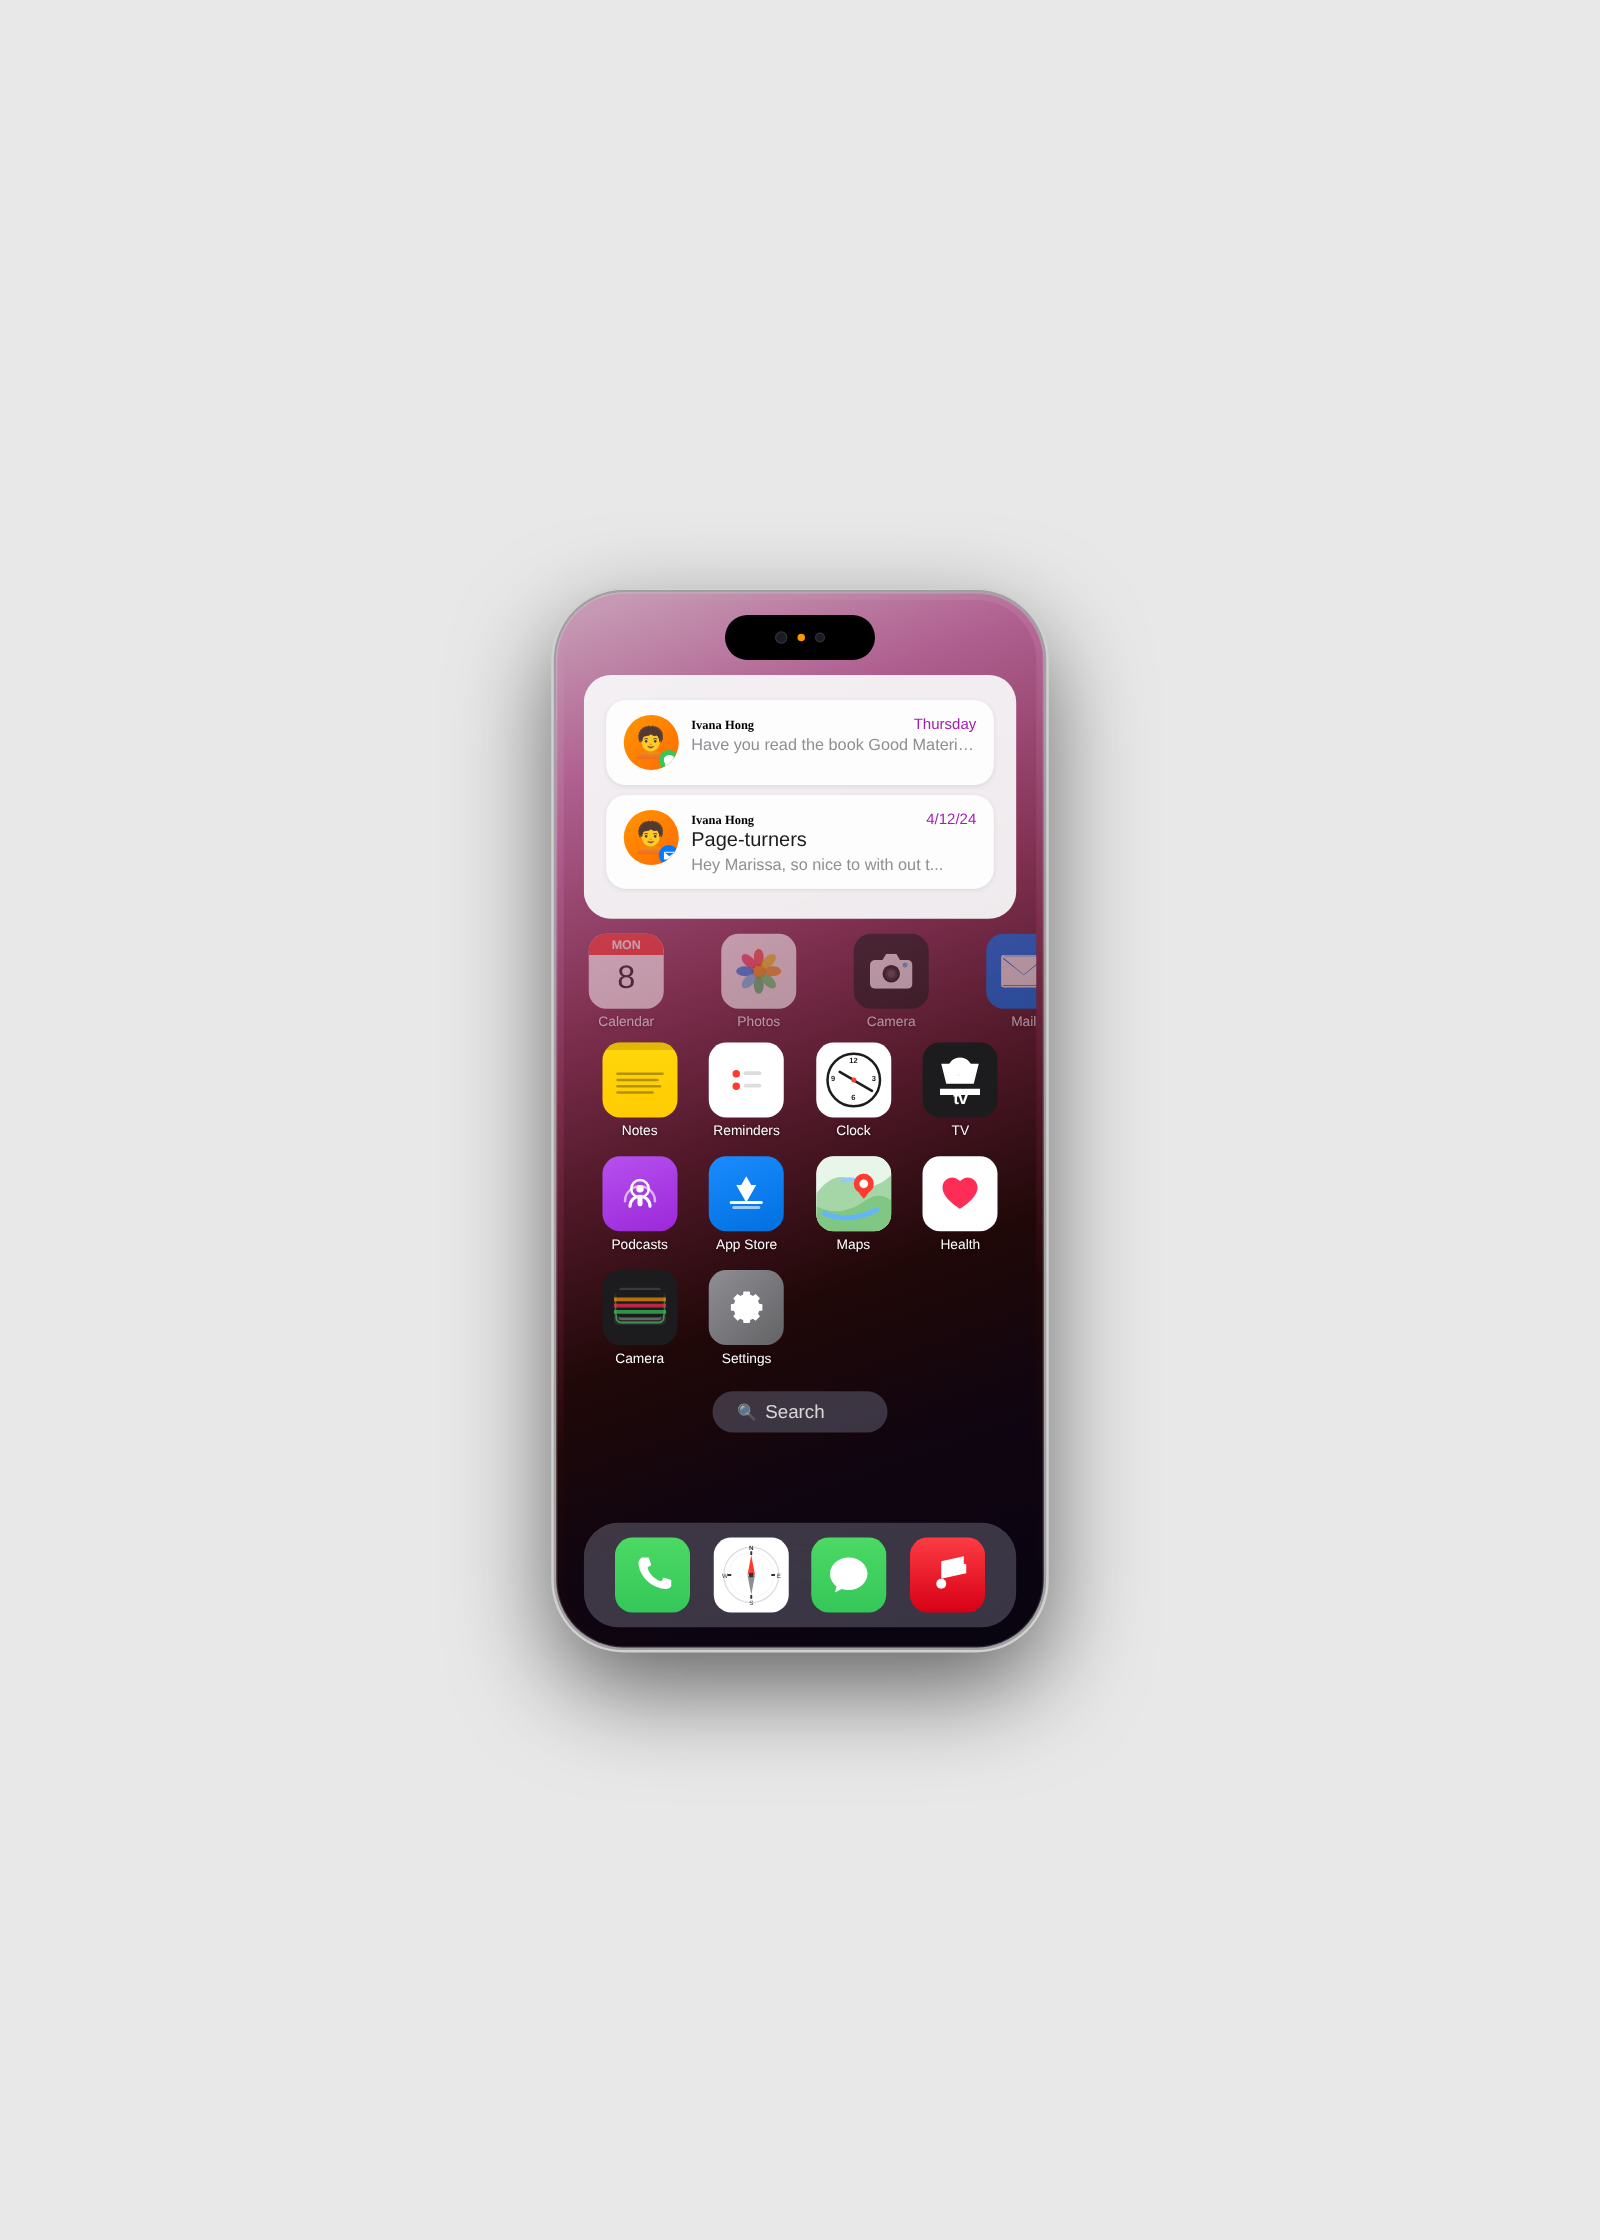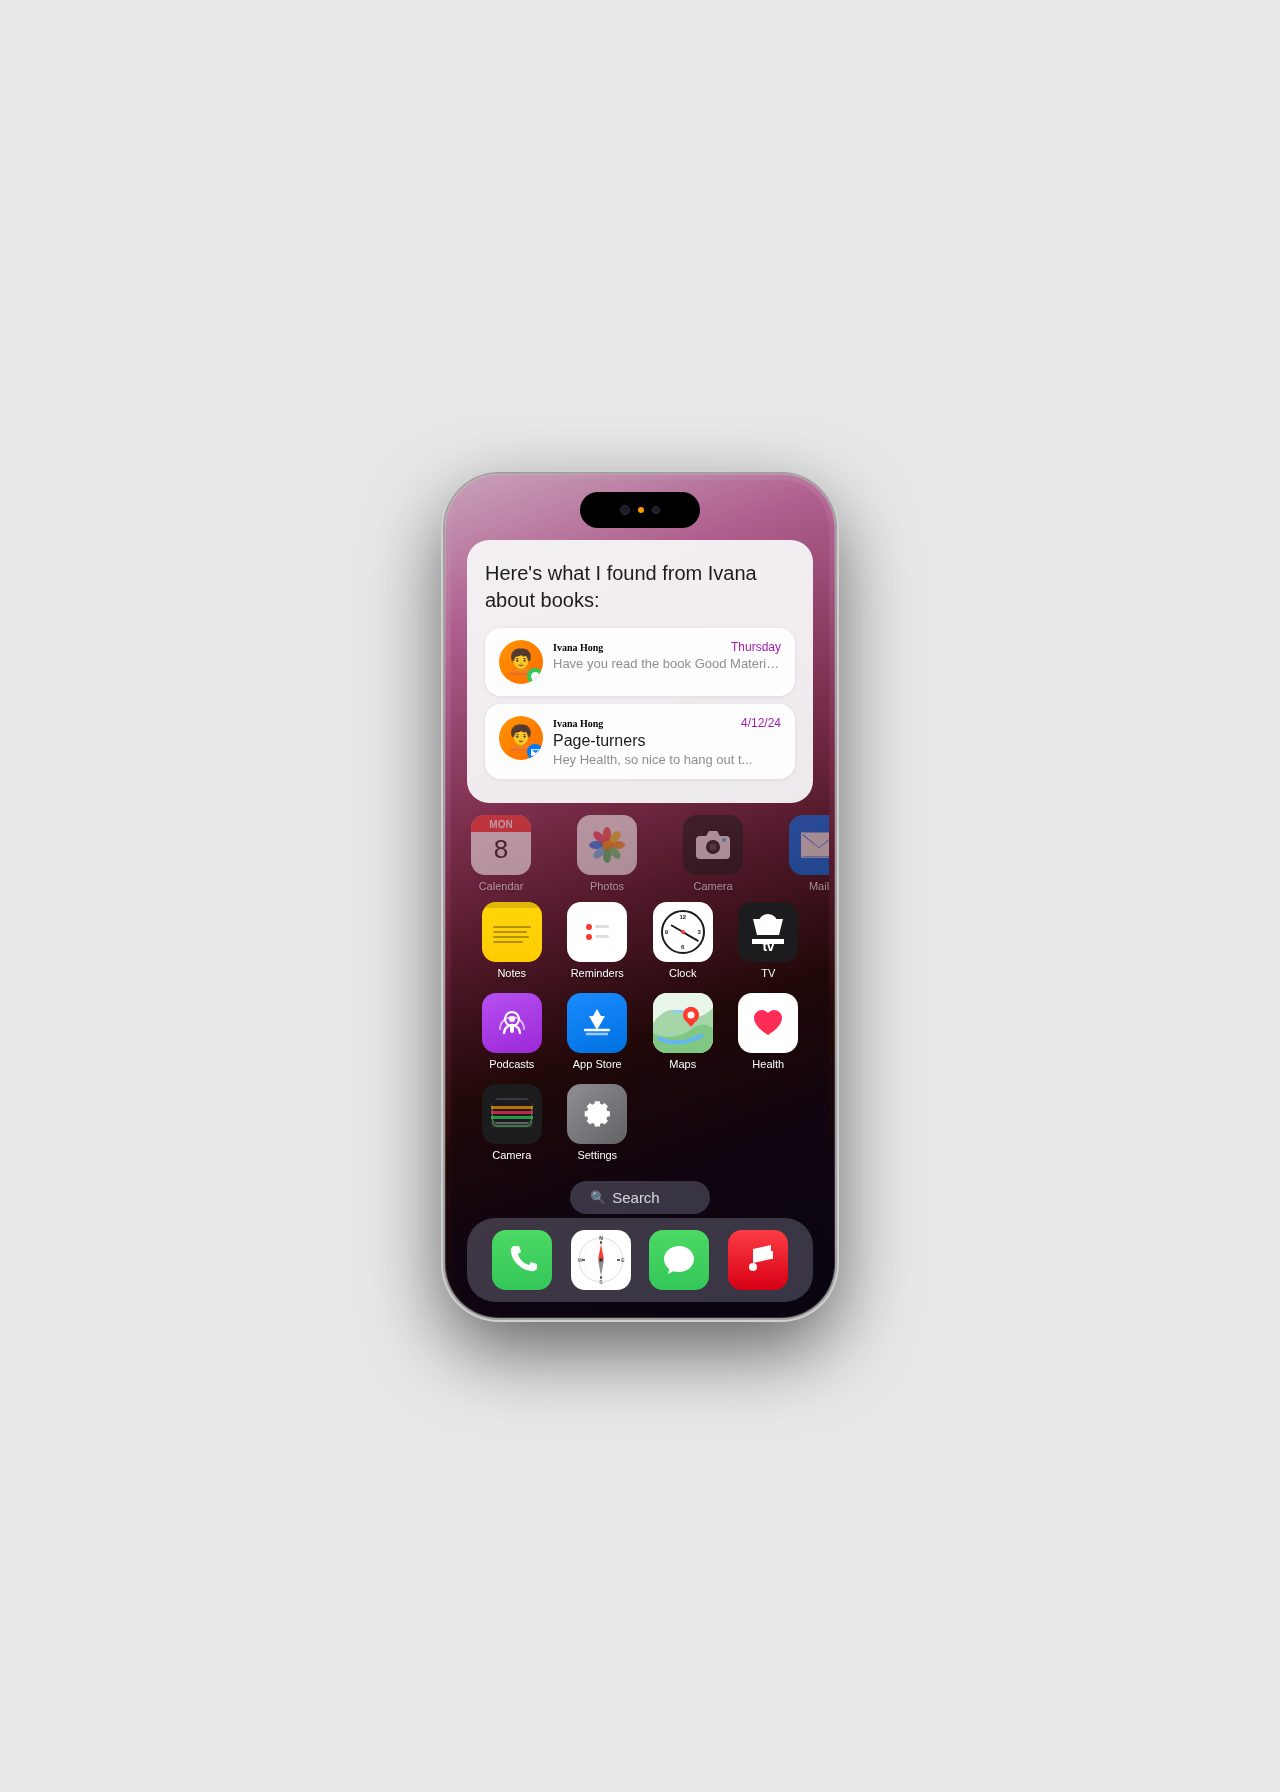--- a/index.html
+++ b/index.html
@@ -541,21 +541,20 @@
   <div class="phone-screen">
 
 
     <div class="dynamic-island">
       <div class="di-camera"></div>
       <div class="di-dot"></div>
       <div class="di-sensor"></div>
     </div>
 
     <div class="siri-card">
-      <div class="siri-question">Here's what I found from Ivana about books:</div>
 
       <div class="message-result">
         <div class="avatar-circle">
           <span style="font-size:24px;">🧑‍🦱</span>
           <div class="message-badge">
             <svg width="9" height="9" viewBox="0 0 20 20" fill="white">
               <path d="M10 0C4.5 0 0 4 0 9c0 2.4 1 4.6 2.7 6.2L2 20l5.2-2.5c.9.3 1.8.5 2.8.5 5.5 0 10-4 10-9S15.5 0 10 0z"></path>
             </svg>
           </div>
         </div>
@@ -576,21 +575,21 @@
               <path d="M0 0v14h20V0H0zm10 8L2 2h16l-8 6z"></path>
             </svg>
           </div>
         </div>
         <div class="message-content">
           <div class="message-header">
             <span class="message-sender">Ivana Hong</span>
             <span class="message-date">4/12/24</span>
           </div>
           <div class="message-subject">Page-turners</div>
-          <div class="message-preview">Hey Health, so nice to hang out t...</div>
+          <div class="message-preview">Hey Marissa, so nice to with out t...</div>
         </div>
       </div>
     </div>
 
     <div style="display:flex; justify-content:space-around; padding:0 20px; margin-bottom:10px; opacity:0.5;gap:46px;">
 
       <div class="app-item">
         <div class="app-icon icon-calendar">
           <div class="calendar-header">MON</div>
           <div class="calendar-day">8</div>

